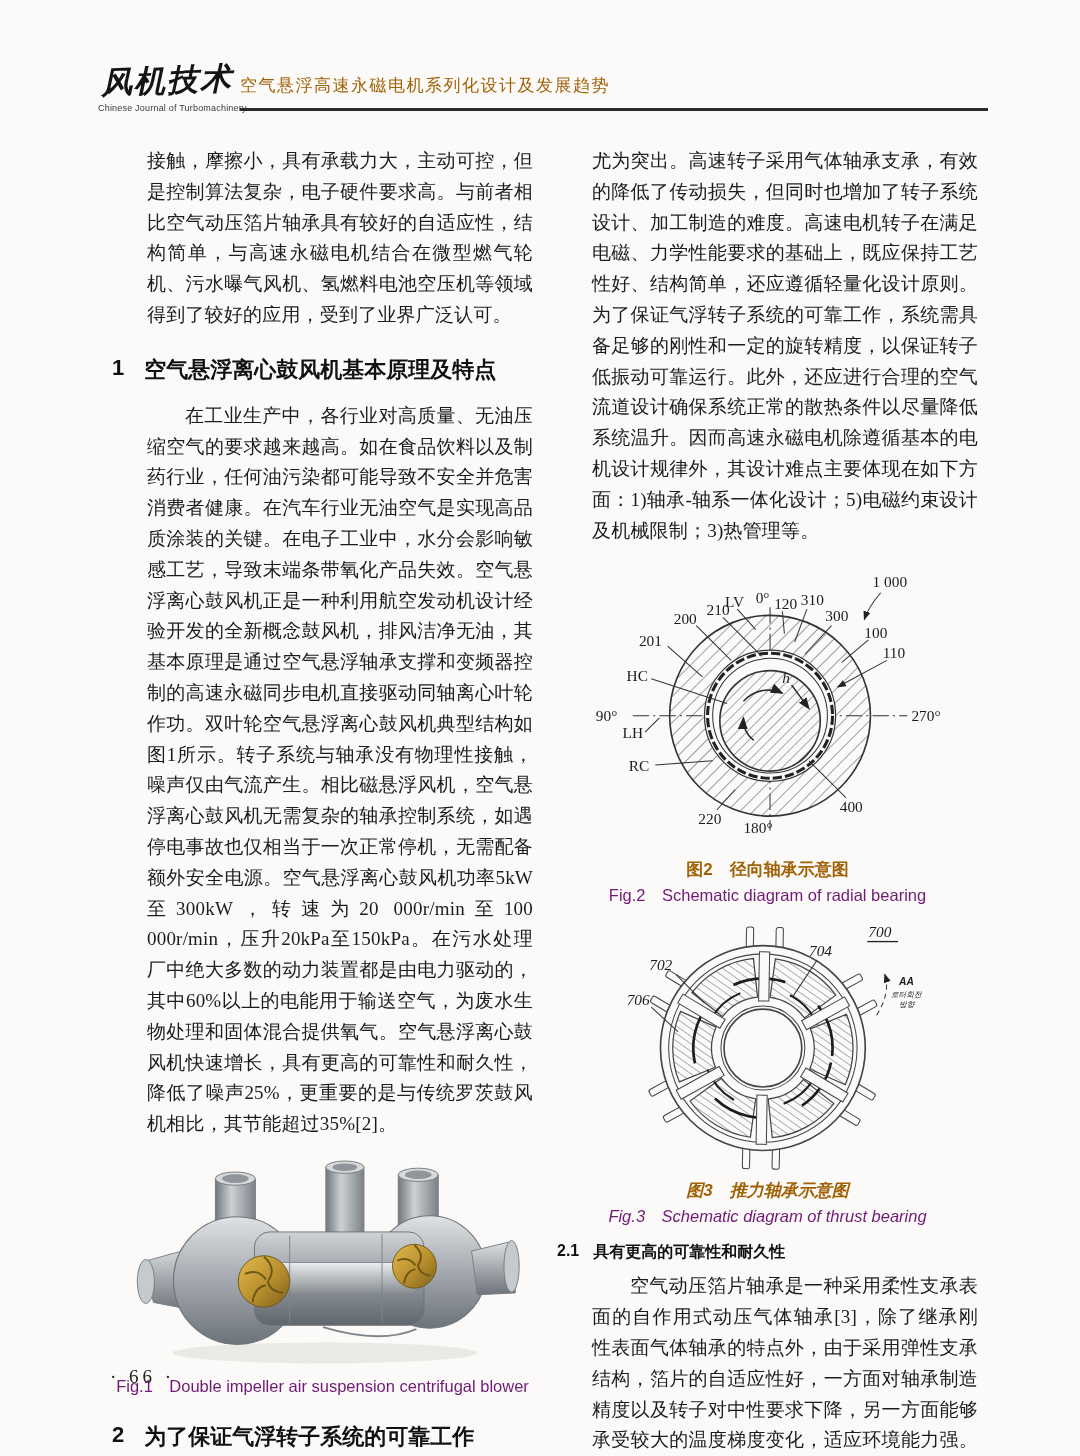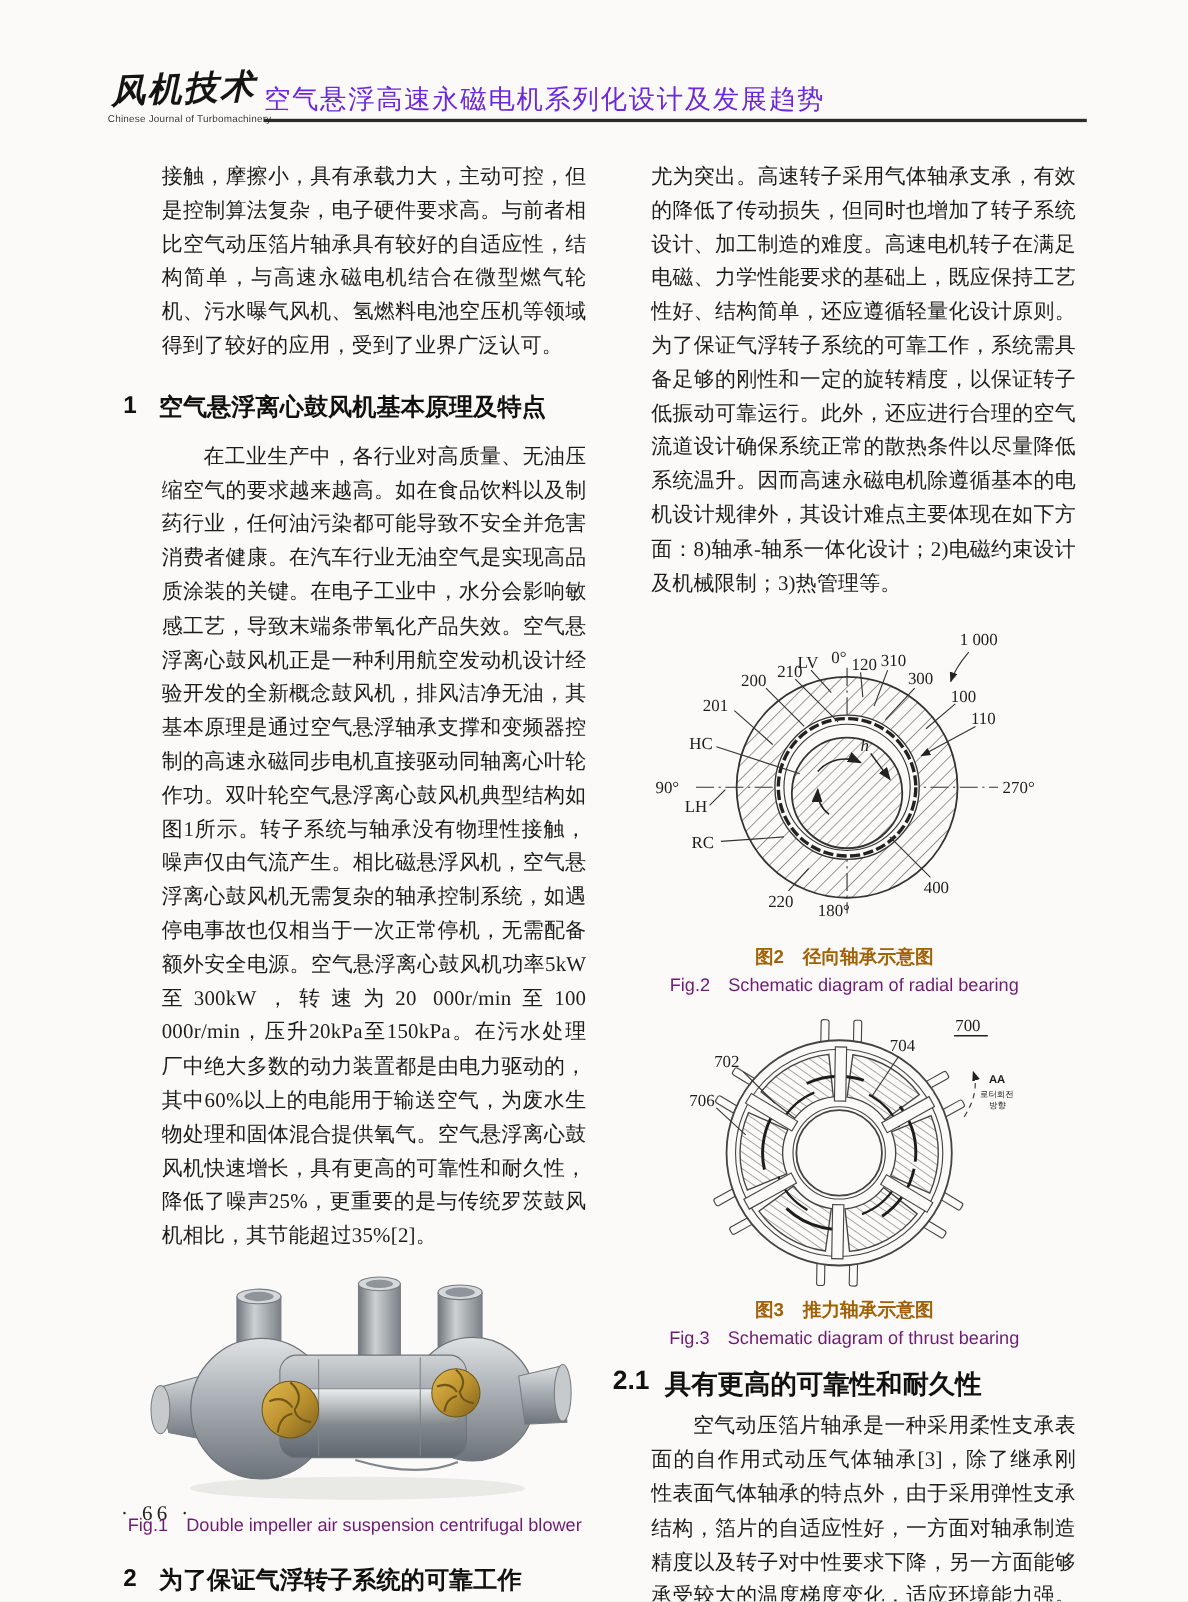--- a/index.html
+++ b/index.html
@@ -8,33 +8,33 @@
     position:relative; width:1080px; height:1456px; margin:0 auto;
     background:#fbfaf8; overflow:hidden; color:#1c1c1c;
     font-family:"Liberation Serif","DejaVu Serif",serif;
   }
   
   .header-logo { position:absolute; left:98px; top:60px; width:138px; text-align:center; }
   .logo-zh { font-family:"Liberation Serif","DejaVu Serif",serif; font-style:italic; font-weight:bold;
              font-size:31px; letter-spacing:2px; color:#141414; transform:rotate(-2deg); display:block; }
   .logo-en { font-family:"Liberation Sans","DejaVu Sans",sans-serif; font-size:9px; color:#3a3a3a;
              letter-spacing:.2px; display:block; margin-top:1px; white-space:nowrap; }
-  .running-title { position:absolute; left:240px; top:74px; font-size:24px; letter-spacing:1.5px; color:#6d28d9; }
+  .running-title { position:absolute; left:240px; top:74px; font-size:17px; letter-spacing:1.5px; color:#a16207; }
   .header-rule { position:absolute; left:240px; top:108px; width:748px; height:3px; background:#2b2b2b; }
   
   .col { position:absolute; top:146px; width:421px; }
   .col-left  { left:112px; }
   .col-right { left:557px; }
   p.body-text { font-size:19px; line-height:30.8px; text-align:justify; letter-spacing:.2px;margin-left:35px; }
   p.indent { text-indent:2em; }
   .sec-h1 { font-family:"Liberation Sans","DejaVu Sans",sans-serif; font-weight:bold;
             font-size:22px; margin:24px 0 16px 0; display:flex; color:#111; }
   .sec-h1 .num { margin-right:20px; }
   .sec-h2 { font-family:"Liberation Sans","DejaVu Sans",sans-serif; font-weight:bold;
-            font-size:24px; margin:14px 0 8px 0; display:flex; color:#111; }
+            font-size:16px; margin:14px 0 8px 0; display:flex; color:#111; }
   .sec-h2 .num { margin-right:14px; }
   
   .fig-wrap { text-align:center; }
   .fig-wrap svg { display:block; margin:0 auto; }
   .cap-zh { font-family:"Liberation Sans","DejaVu Sans",sans-serif; font-weight:bold;
             font-size:17px; text-align:center; margin-top:6px; color:#a16207; }
   .cap-en { font-family:"Liberation Sans","DejaVu Sans",sans-serif; font-size:16.5px;
             text-align:center; margin-top:4px; margin-bottom:6px; color:#701a75; }
   
   .page-number { position:absolute; left:110px; top:1366px; font-size:19px; letter-spacing:4px; color:#222; }
@@ -135,21 +135,21 @@
     </div>
 
     <div class="sec-h1">
       <span class="num">2</span>
       <span>为了保证气浮转子系统的可靠工作</span>
     </div>
 
   </div>
 
   <div class="col col-right">
-    <p class="body-text">尤为突出。高速转子采用气体轴承支承，有效的降低了传动损失，但同时也增加了转子系统设计、加工制造的难度。高速电机转子在满足电磁、力学性能要求的基础上，既应保持工艺性好、结构简单，还应遵循轻量化设计原则。为了保证气浮转子系统的可靠工作，系统需具备足够的刚性和一定的旋转精度，以保证转子低振动可靠运行。此外，还应进行合理的空气流道设计确保系统正常的散热条件以尽量降低系统温升。因而高速永磁电机除遵循基本的电机设计规律外，其设计难点主要体现在如下方面：8)轴承-轴系一体化设计；2)电磁约束设计及机械限制；3)热管理等。</p>
+    <p class="body-text">尤为突出。高速转子采用气体轴承支承，有效的降低了传动损失，但同时也增加了转子系统设计、加工制造的难度。高速电机转子在满足电磁、力学性能要求的基础上，既应保持工艺性好、结构简单，还应遵循轻量化设计原则。为了保证气浮转子系统的可靠工作，系统需具备足够的刚性和一定的旋转精度，以保证转子低振动可靠运行。此外，还应进行合理的空气流道设计确保系统正常的散热条件以尽量降低系统温升。因而高速永磁电机除遵循基本的电机设计规律外，其设计难点主要体现在如下方面：1)轴承-轴系一体化设计；5)电磁约束设计及机械限制；3)热管理等。</p>
 
     <div class="fig-wrap" style="margin-top:14px;">
       <svg width="390" height="292" viewBox="0 0 380 285">
         <defs>
           <pattern id="hatchRing" width="9" height="9" patternUnits="userSpaceOnUse" patternTransform="rotate(45)">
             <line x1="0" y1="0" x2="0" y2="9" stroke="#4a4a4a" stroke-width="1"></line>
           </pattern>
           <pattern id="hatchShaft" width="7" height="7" patternUnits="userSpaceOnUse" patternTransform="rotate(45)">
             <line x1="0" y1="0" x2="0" y2="7" stroke="#5a5a5a" stroke-width="1"></line>
           </pattern>
@@ -206,21 +206,21 @@
         <text class="lbl" x="54" y="206">RC</text>
         <text class="lbl" x="260" y="246">400</text>
         <text class="lbl" x="122" y="258">220</text>
         <text class="lbl" x="166" y="266">180°</text>
         <text class="lbl-it" x="204" y="120">h</text>
       </svg>
       <div class="cap-zh">图2　径向轴承示意图</div>
       <div class="cap-en">Fig.2　Schematic diagram of radial bearing</div>
     </div>
 
-    <div class="fig-wrap" style="margin-top:10px;">
+    <div class="fig-wrap" style="margin-top:10px;font-style:italic;">
       <svg width="390" height="256" viewBox="0 0 380 250">
         <defs>
           <pattern id="hatchPad" width="6" height="6" patternUnits="userSpaceOnUse" patternTransform="rotate(-55)">
             <line x1="0" y1="0" x2="0" y2="6" stroke="#666" stroke-width="1"></line>
           </pattern>
           <marker id="arw3" markerWidth="9" markerHeight="8" refX="8" refY="3.5" orient="auto">
             <path d="M0,0 L9,3.5 L0,7 Z" fill="#222"></path>
           </marker>
         </defs>
 

